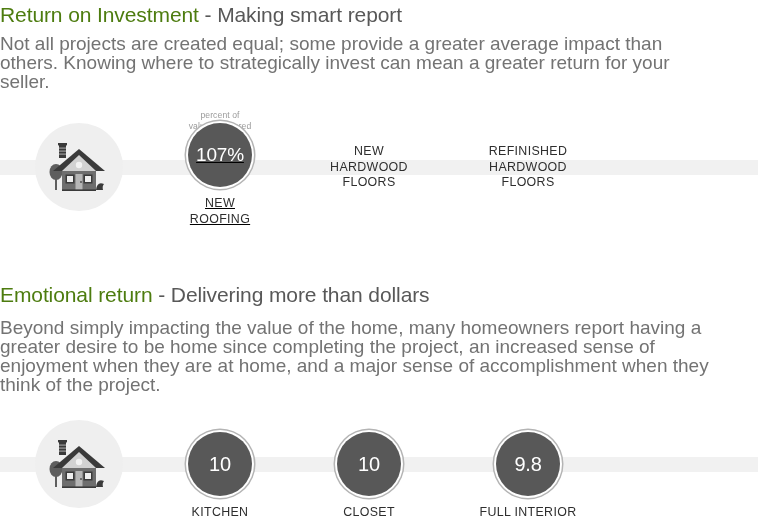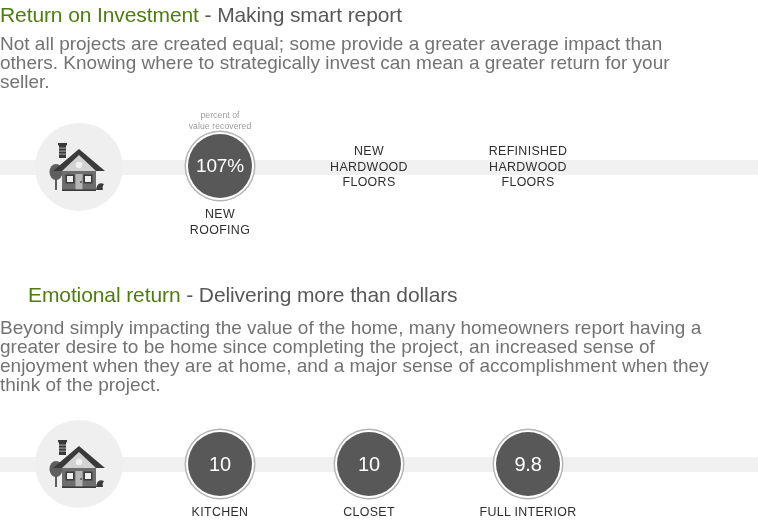--- a/index.html
+++ b/index.html
@@ -162,21 +162,21 @@
 
         <path d="M48 49 q1 -9 8 -6 q-2 2 -1 6 z" fill="#3a3a3a"></path>
 
         <rect x="14" y="48.4" width="34" height="1.6" fill="#3a3a3a"></rect>
       </svg>
     </div>
 
     <div class="annotation" style="left:145px; top:0px;">percent of
 value recovered</div>
 
-    <div class="stat-item" style="left:145px; top:24px;">
+    <div class="stat-item" style="left:145px; top:13px;text-decoration:underline;">
       <div class="stat-circle">107%</div>
       <div class="stat-label">NEW
 ROOFING</div>
     </div>
 
     <div class="stat-item" style="left:294px; top:25px;">
       <div class="stat-label">NEW
 HARDWOOD
 FLOORS</div>
     </div>
@@ -185,21 +185,21 @@
       <div class="stat-label">REFINISHED
 HARDWOOD
 FLOORS</div>
     </div>
 
   </div>
 </div>
 
 <div>
 
-  <div class="section-heading" style="top:284px;padding-left:28px;">
+  <div class="section-heading" style="top:284px;">
     <span class="heading-main">Emotional return</span><span class="heading-sub"> - Delivering more than dollars</span>
   </div>
 
   <div class="body-copy" style="top:318px; width:710px;">Beyond simply impacting the value of the home, many homeowners report having a greater desire to be home since completing the project, an increased sense of enjoyment when they are at home, and a major sense of accomplishment when they think of the project.</div>
 
   <div class="stat-panel" style="top:412px; height:120px;">
 
     <div class="track-bar" style="top:45px;"></div>
 
     <div class="house-badge" style="left:35px; top:8px;">

